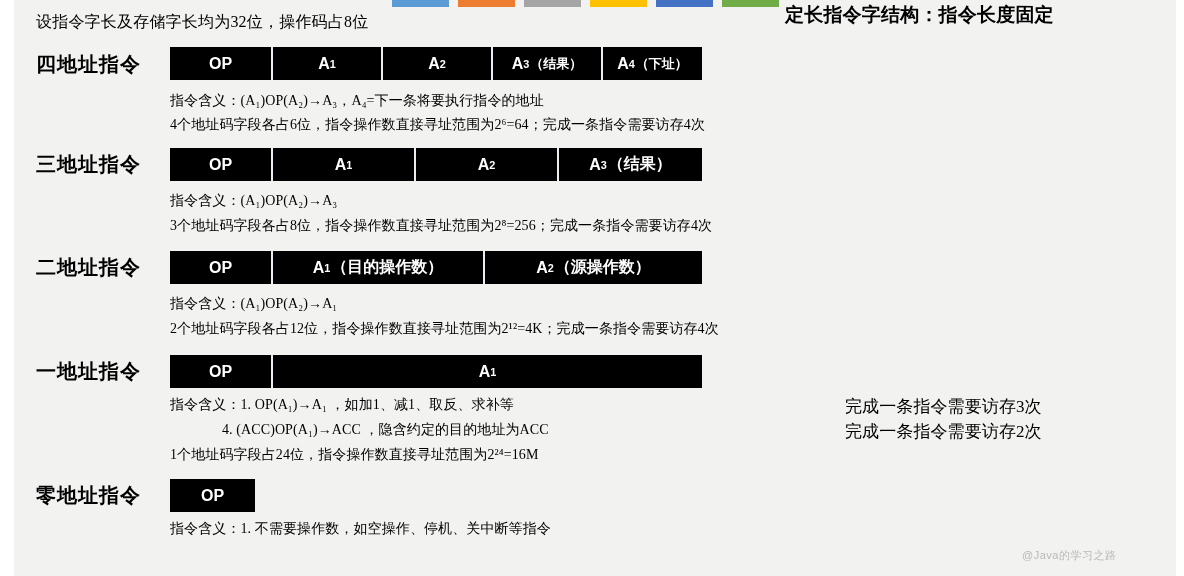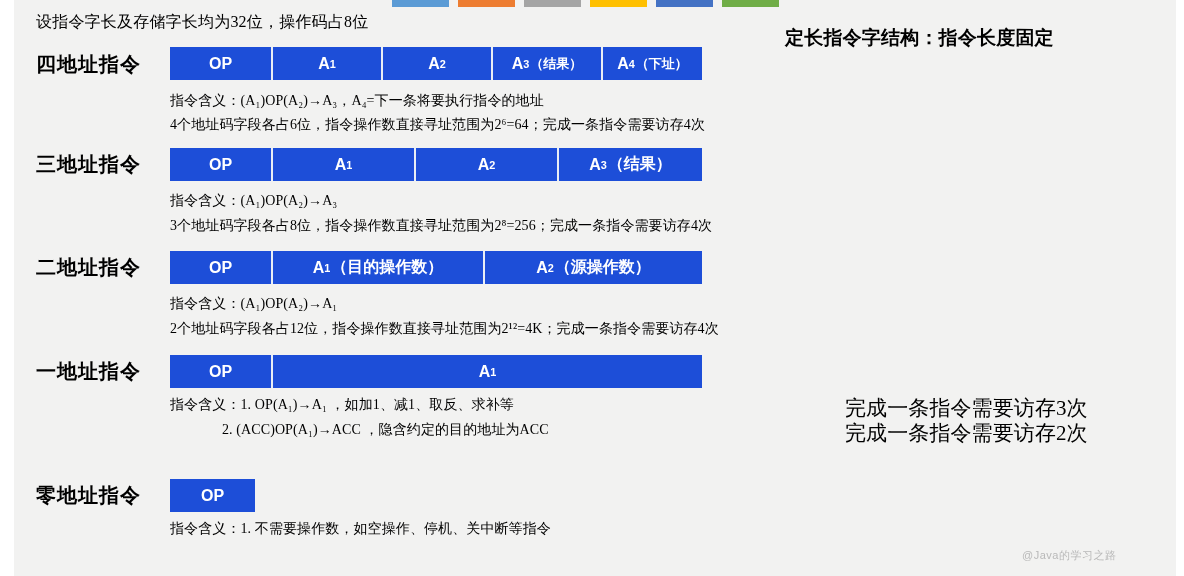--- a/index.html
+++ b/index.html
@@ -67,34 +67,34 @@
   .row-label {
     font-size: 20px;
     font-weight: bold;
     letter-spacing: 1px;
   }
   .body-line {
     font-size: 14px;
     letter-spacing: 0.1px;
   }
   .side-note {
-    font-size: 21px;
+    font-size: 17px;
     letter-spacing: 0.1px;
   }
   sub {
     font-size: 0.68em;
     vertical-align: -0.22em;
   }
 
   
   .bar {
     position: absolute;
     display: flex;
     height: 33px;
-    background: #1d4ed8;
+    background: #000000;
     box-sizing: border-box;
   }
   .cell {
     display: flex;
     align-items: center;
     justify-content: center;
     color: #ffffff;
     font-family: "Liberation Sans", "DejaVu Sans", sans-serif;
     font-weight: bold;
     font-size: 16px;
@@ -139,21 +139,21 @@
     <div class="swatch" style="background:#5b9bd5"></div>
     <div class="swatch" style="background:#ed7d31"></div>
     <div class="swatch" style="background:#a5a5a5"></div>
     <div class="swatch" style="background:#ffc000"></div>
     <div class="swatch" style="background:#4472c4"></div>
     <div class="swatch" style="background:#70ad47"></div>
   </div>
 
   <div class="t hdr-line" style="left:36px; top:14px;">设指令字长及存储字长均为32位，操作码占8位</div>
 
-  <div class="t right-hdr" style="left:785px; top:28px;font-family:Liberation Serif, serif;">定长指令字结构：指令长度固定</div>
+  <div class="t right-hdr" style="left:785px; top:5px;font-family:Liberation Serif, serif;">定长指令字结构：指令长度固定</div>
 
   <div class="t row-label" style="left:36px; top:54px;">四地址指令</div>
   <div class="bar" style="left:170px; top:47px; width:532px;">
     <div class="cell" style="width:103px;">OP</div>
     <div class="cell" style="width:110px;">A<sub>1</sub></div>
     <div class="cell" style="width:110px;">A<sub>2</sub></div>
     <div class="cell" style="width:110px;">A<sub>3</sub><span class="cjk">（结果）</span></div>
     <div class="cell" style="width:99px;">A<sub>4</sub><span class="cjk">（下址）</span></div>
   </div>
   <div class="t body-line" style="left:170px; top:94px;">指令含义：(A₁)OP(A₂)→A₃，A₄=下一条将要执行指令的地址</div>
@@ -177,21 +177,22 @@
   </div>
   <div class="t body-line" style="left:170px; top:297px;">指令含义：(A₁)OP(A₂)→A₁</div>
   <div class="t body-line" style="left:170px; top:322px;">2个地址码字段各占12位，指令操作数直接寻址范围为2¹²=4K；完成一条指令需要访存4次</div>
 
   <div class="t row-label" style="left:36px; top:361px;text-align:center;">一地址指令</div>
   <div class="bar" style="left:170px; top:355px; width:532px;">
     <div class="cell" style="width:103px;">OP</div>
     <div class="cell" style="width:429px;">A<sub>1</sub></div>
   </div>
   <div class="t body-line" style="left:170px; top:398px;">指令含义：1. OP(A₁)→A₁ ，如加1、减1、取反、求补等</div>
-  <div class="t body-line" style="left:222px; top:423px;">2. (ACC)OP(A₁)→ACC ，隐含约定的目的地址为ACC</div>
+  <div class="t body-line" style="left:222px; top:423px;">4. (ACC)OP(A₁)→ACC ，隐含约定的目的地址为ACC</div>
+  <div class="t body-line" style="left:170px; top:448px;">1个地址码字段占24位，指令操作数直接寻址范围为2²⁴=16M</div>
   <div class="t side-note" style="left:845px; top:398px;">完成一条指令需要访存3次</div>
   <div class="t side-note" style="left:845px; top:423px;">完成一条指令需要访存2次</div>
 
   <div class="t row-label" style="left:36px; top:485px;">零地址指令</div>
   <div class="bar" style="left:170px; top:479px; width:85px;">
     <div class="cell" style="width:85px;">OP</div>
   </div>
   <div class="t body-line" style="left:170px; top:522px;">指令含义：1. 不需要操作数，如空操作、停机、关中断等指令</div>
 
   <div class="watermark" style="left:1022px; top:548px;">@Java的学习之路</div>

